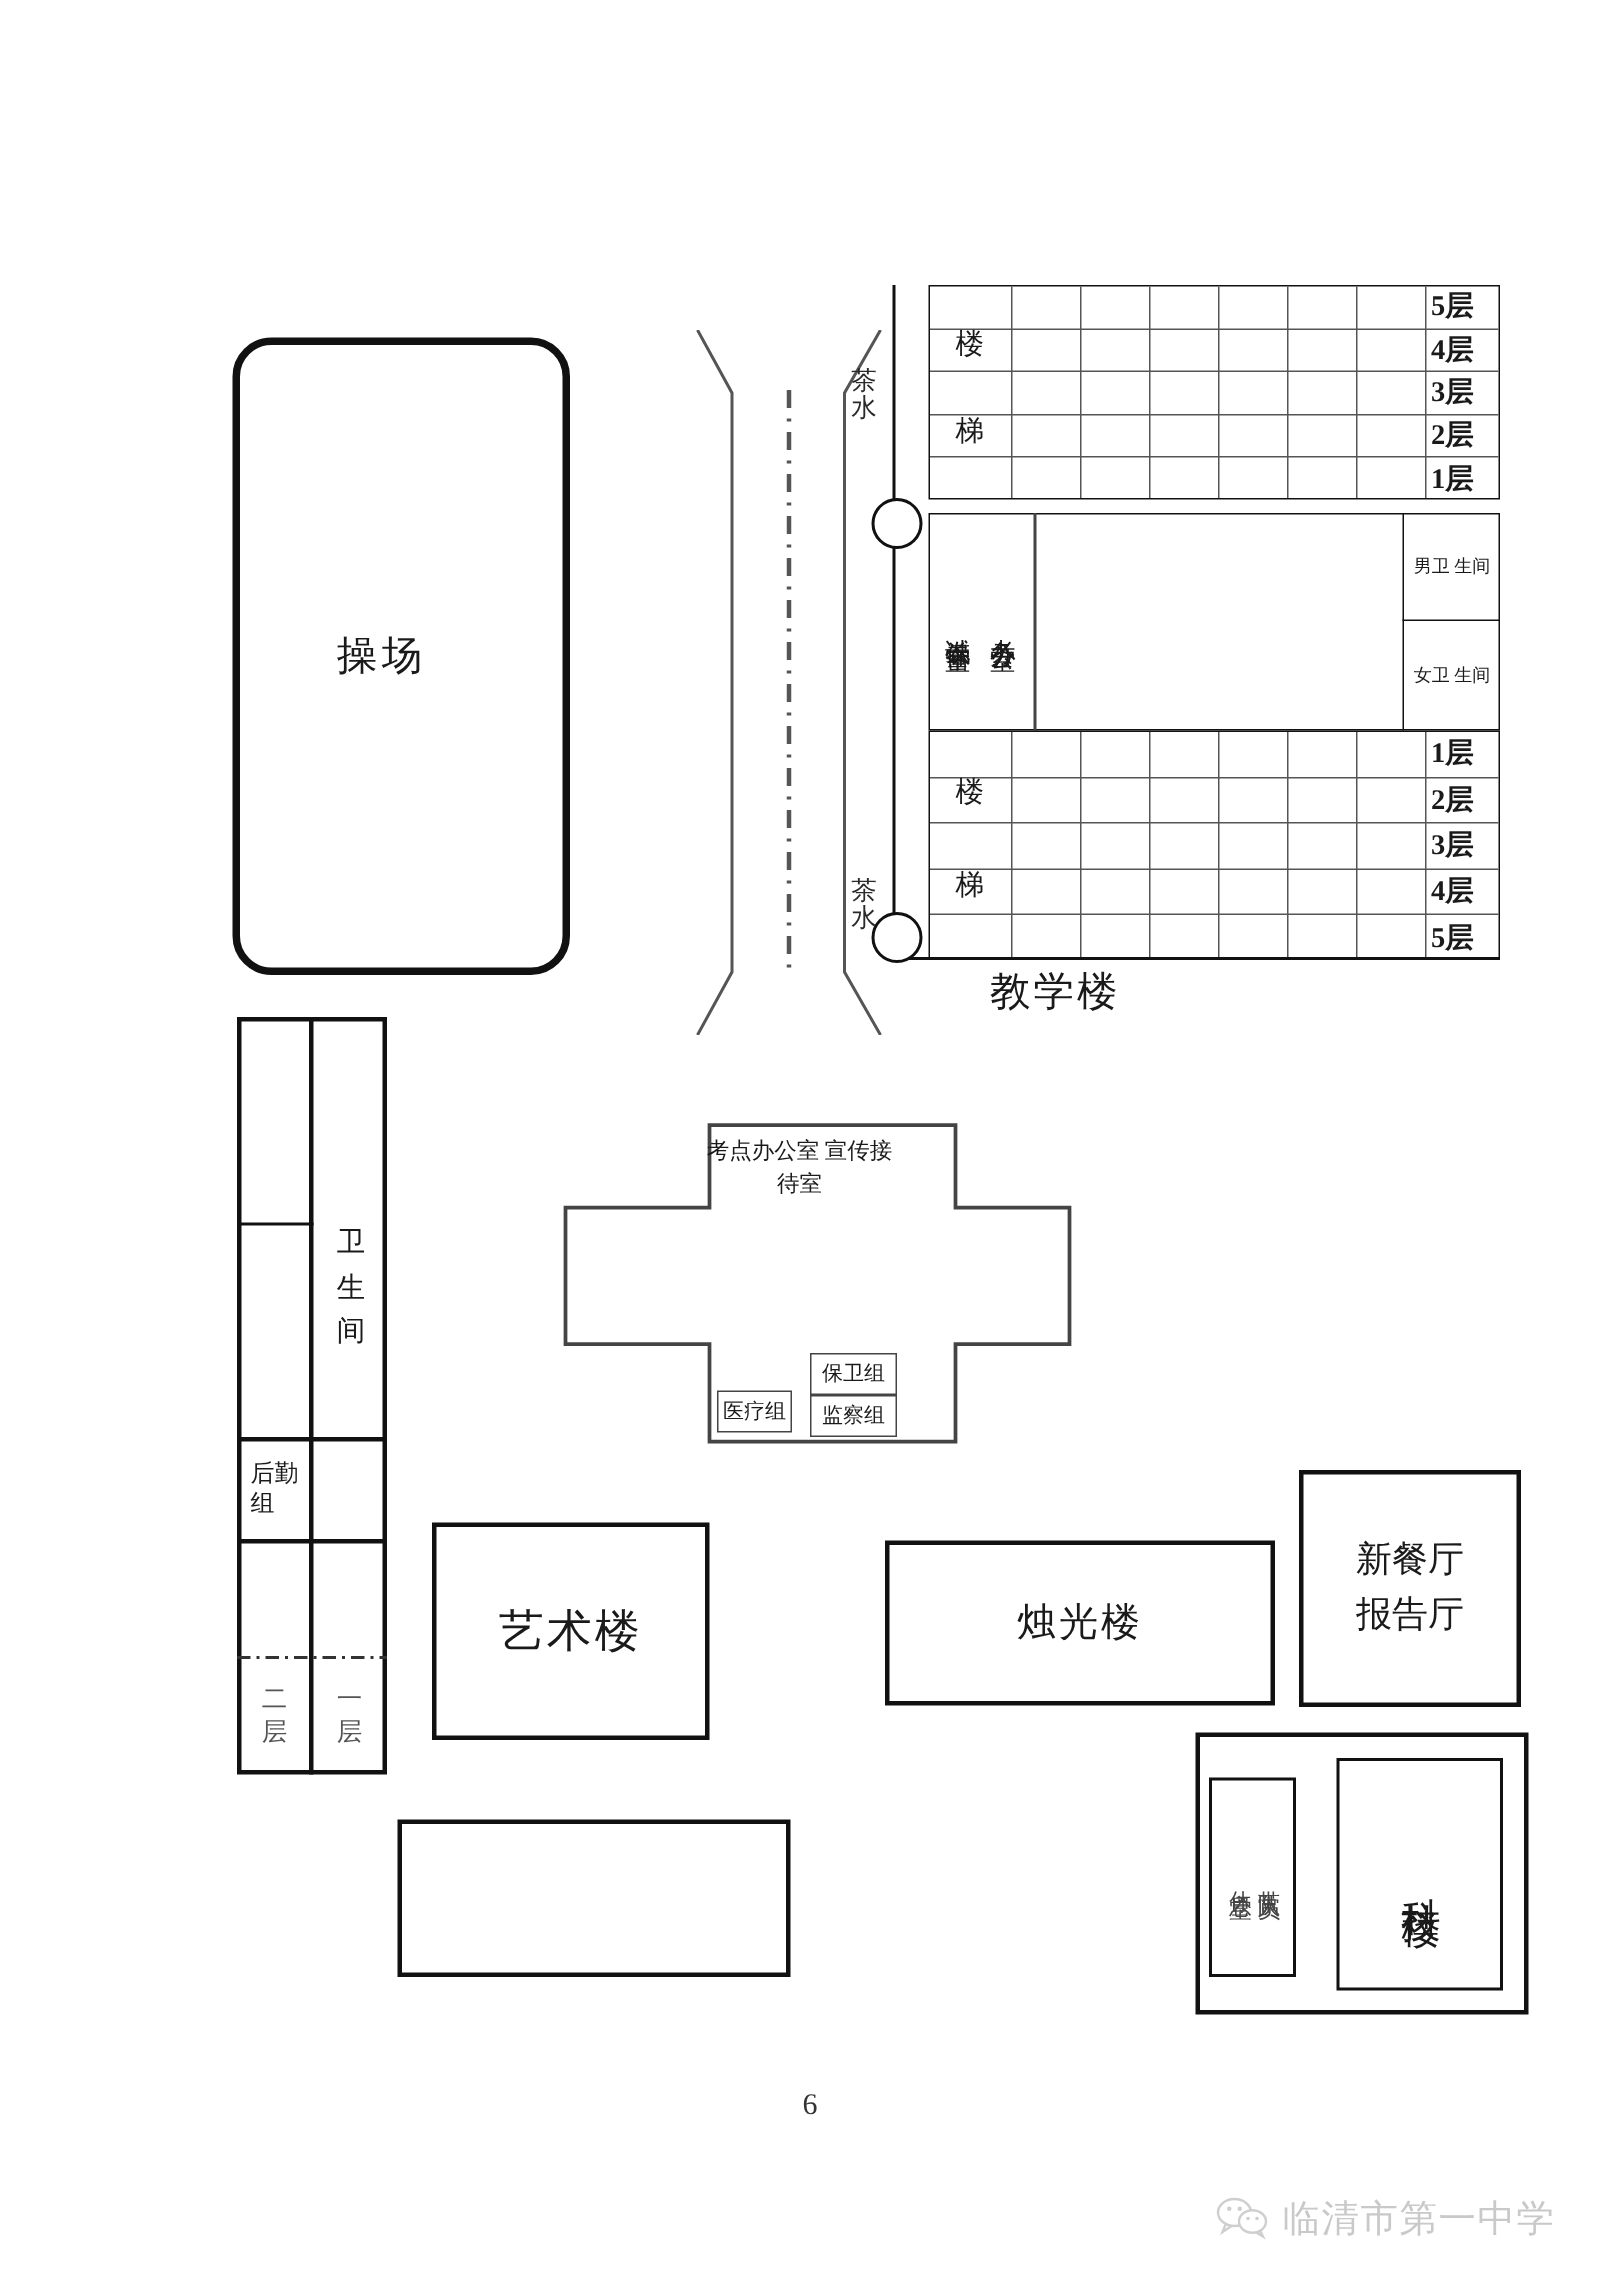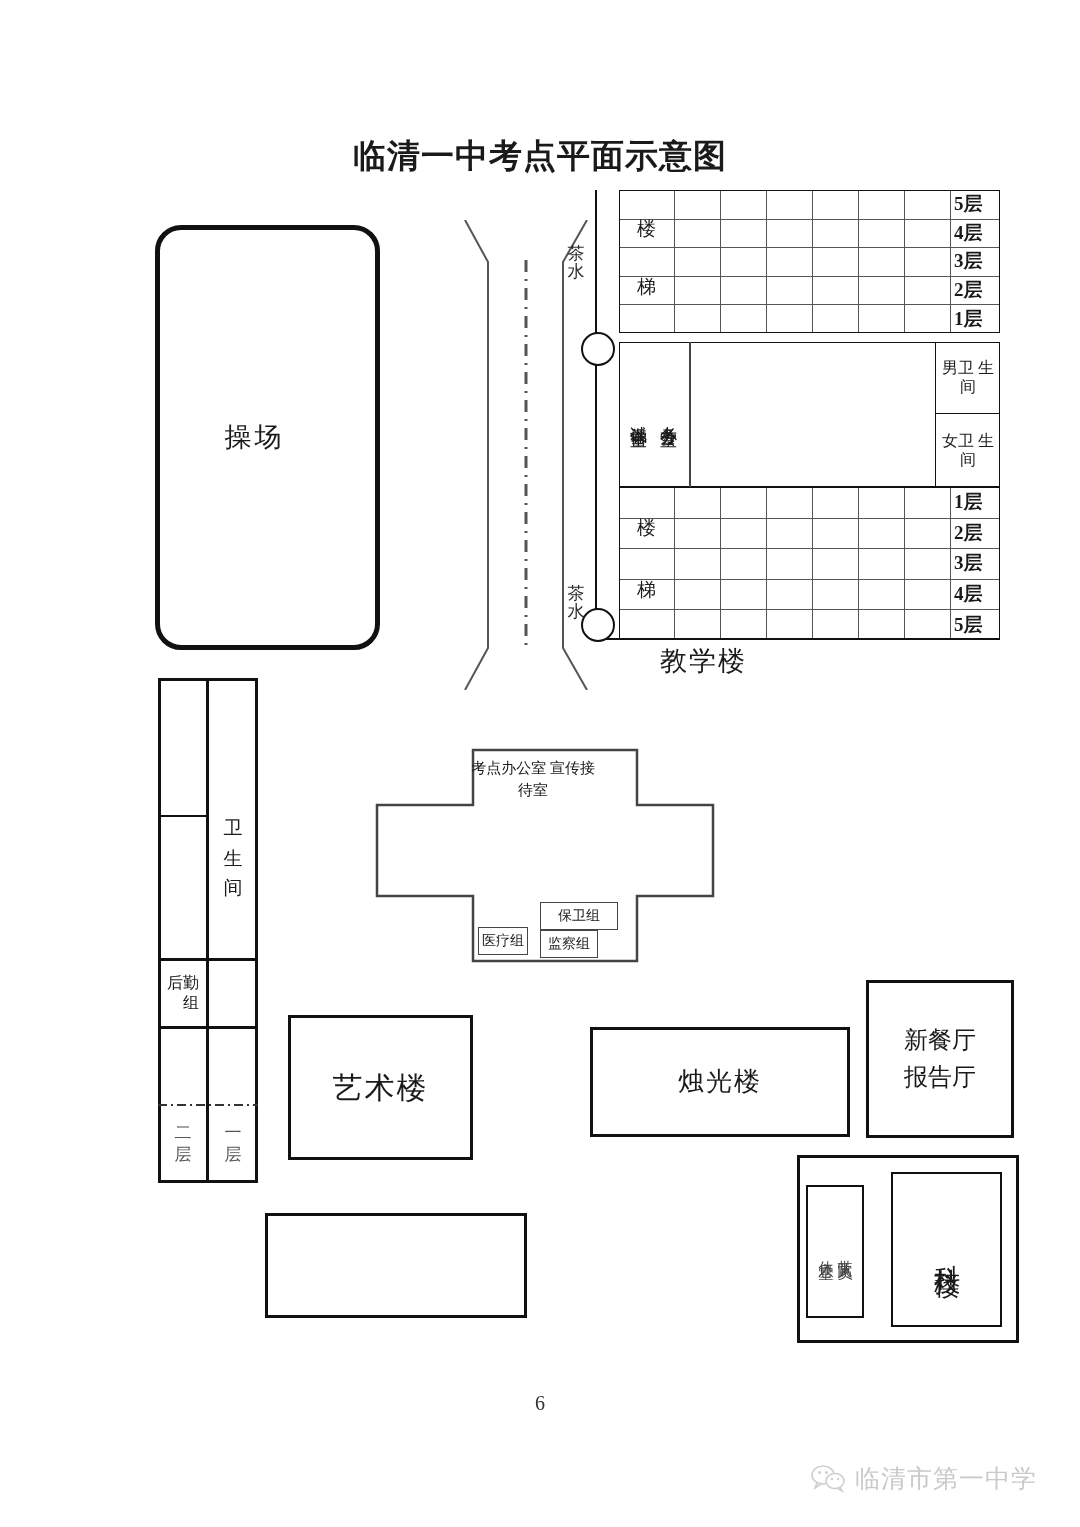--- a/index.html
+++ b/index.html
@@ -110,32 +110,32 @@
     font-size: 17px;
     writing-mode: vertical-rl;
     text-orientation: upright;
     letter-spacing: 1px;
     display: flex; align-items: flex-start; justify-content: center;
   }
   .wc-cell {
     position: absolute;
     box-sizing: border-box;
     display: flex; align-items: center; justify-content: center;
-    font-size: 16px; line-height: 1.15; text-align: center;
+    font-size: 12px; line-height: 1.15; text-align: center;
   }
   #teach-name {
     position: absolute;
     left: 660px; top: 643px;
     font-size: 27px; letter-spacing: 2px;
   }
 
   
   #leftbld { left: 158px; top: 678px; width: 100px; height: 505px; border-width: 3px; }
   .lb-line { position: absolute; background: #111; }
-  .lb-txt { position: absolute; display:flex; align-items:center; justify-content:center; text-align:right; }
+  .lb-txt { position: absolute; display:flex; align-items:center; justify-content:center; text-align:left; }
 
   
   #cross { position: absolute; left: 375px; top: 748px; width: 340px; height: 215px; }
   #cross-top-label {
     position: absolute; left: 468px; top: 758px; width: 130px;
     font-size: 15px; line-height: 1.45; text-align: center; color: #1a1a1a;
   }
   .small-room {
     position: absolute; box-sizing: border-box;
     border: 1.5px solid #444; background: #fff;
@@ -168,21 +168,20 @@
     display: flex; align-items: center; gap: 9px;
     color: #c9c9c9;
   }
   #watermark .wm-text { font-size: 25px; letter-spacing: 1px; }
 </style>
 </head>
 <body>
 
 <div id="page">
 
-  <div id="title">临清一中考点平面示意图</div>
 
   <div class="box" id="playground"></div>
   <div class="lbl" id="playground-label">操场</div>
 
   <svg id="road" viewBox="0 0 175 470">
     <path d="M 15 0 L 38 42 L 38 428 L 15 470" fill="none" stroke="#555" stroke-width="2"></path>
     <path d="M 137 0 L 113 42 L 113 428 L 137 470" fill="none" stroke="#555" stroke-width="2"></path>
     <line x1="76" y1="40" x2="76" y2="432" stroke="#555" stroke-width="3" stroke-dasharray="12 7 2 7"></line>
   </svg>
 
@@ -270,21 +269,21 @@
 层</div>
   <div class="lb-txt" style="left:210px;top:1110px;width:46px;height:68px;font-size:17px;line-height:1.3;white-space:pre-line;color:#555;">一
 层</div>
 
   <svg id="cross" viewBox="0 0 340 215">
     <path d="M 98 2 L 262 2 L 262 57 L 338 57 L 338 148 L 262 148 L 262 213 L 98 213 L 98 148 L 2 148 L 2 57 L 98 57 Z" fill="#ffffff" stroke="#444" stroke-width="2.5"></path>
   </svg>
   <div id="cross-top-label">考点办公室
 宣传接待室</div>
   <div class="small-room" style="left:478px;top:927px;width:50px;height:28px;">医疗组</div>
-  <div class="small-room" style="left:540px;top:902px;width:78px;height:28px;">保卫组</div>
+  <div class="small-room" style="left:540px;top:902px;width:58px;height:28px;">保卫组</div>
   <div class="small-room" style="left:540px;top:930px;width:58px;height:28px;">监察组</div>
 
   <div class="box" id="art"></div>
   <div class="lbl" id="art-l">艺术楼</div>
 
   <div class="box" id="candle"></div>
   <div class="lbl" id="candle-l">烛光楼</div>
 
   <div class="box" id="canteen"></div>
   <div class="lbl" id="canteen-l">新餐厅

